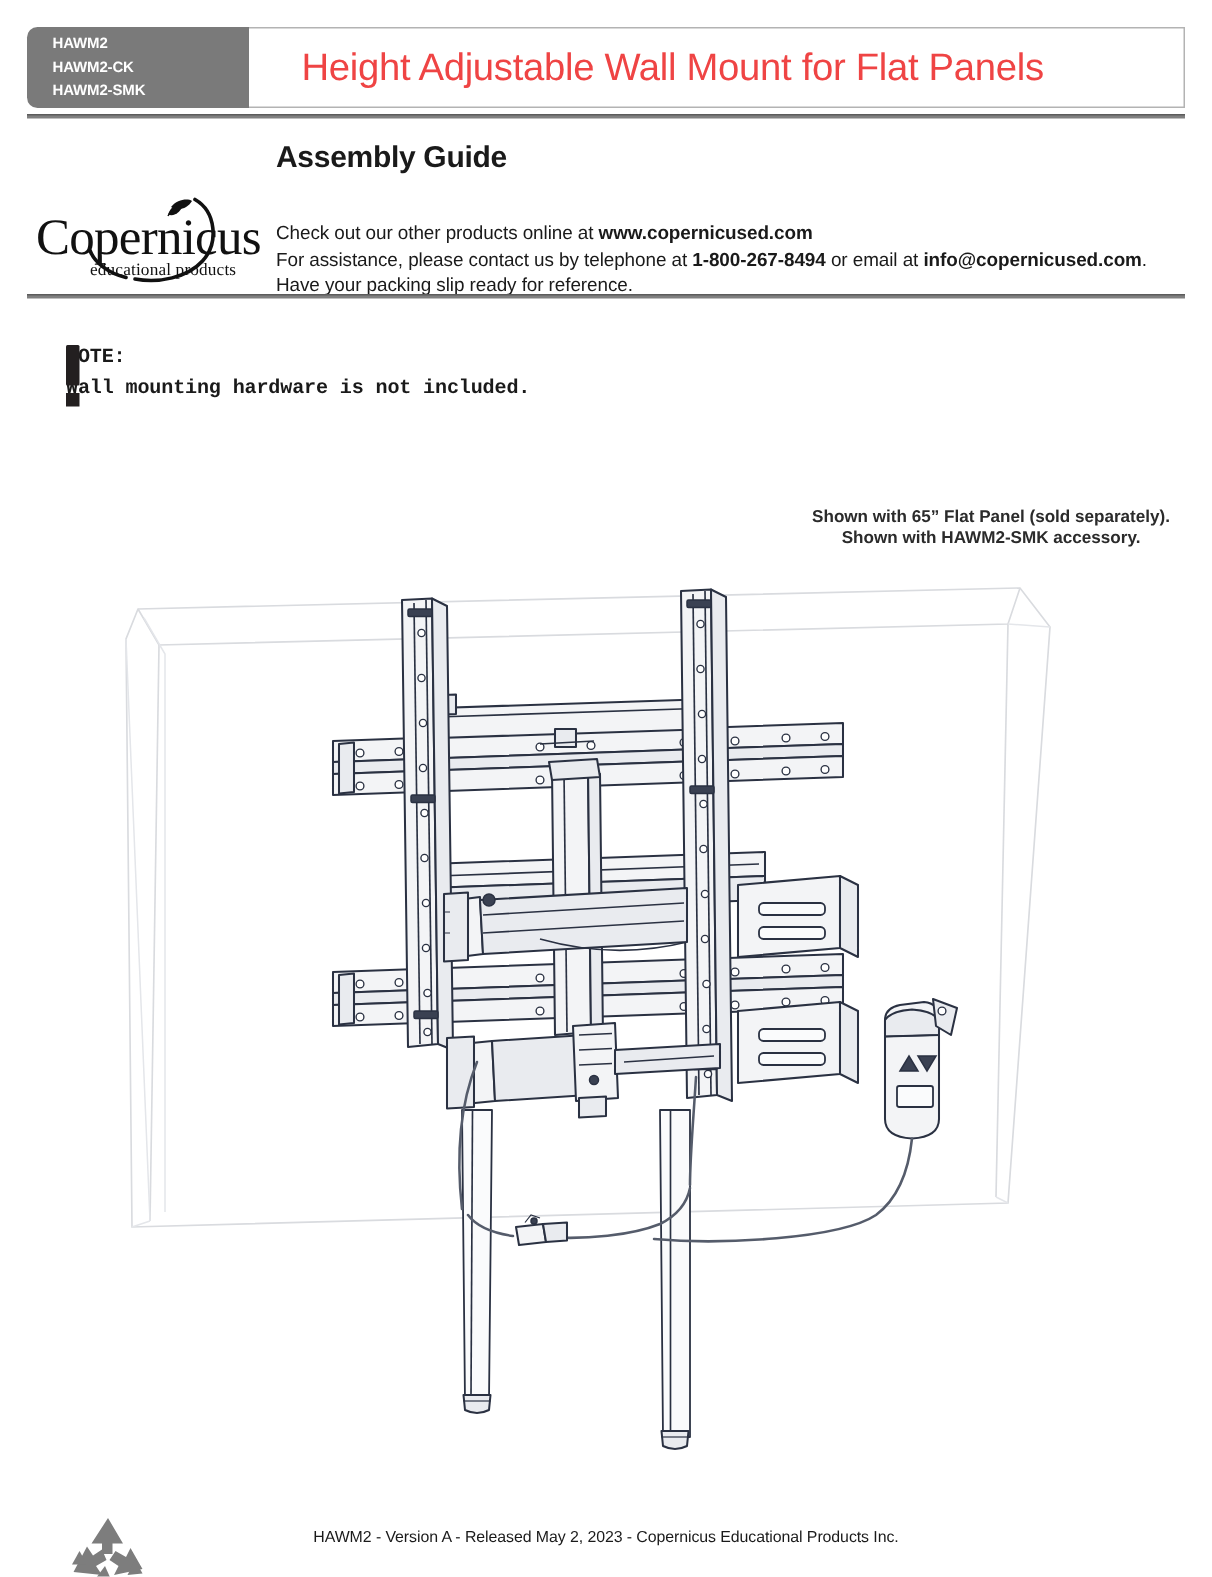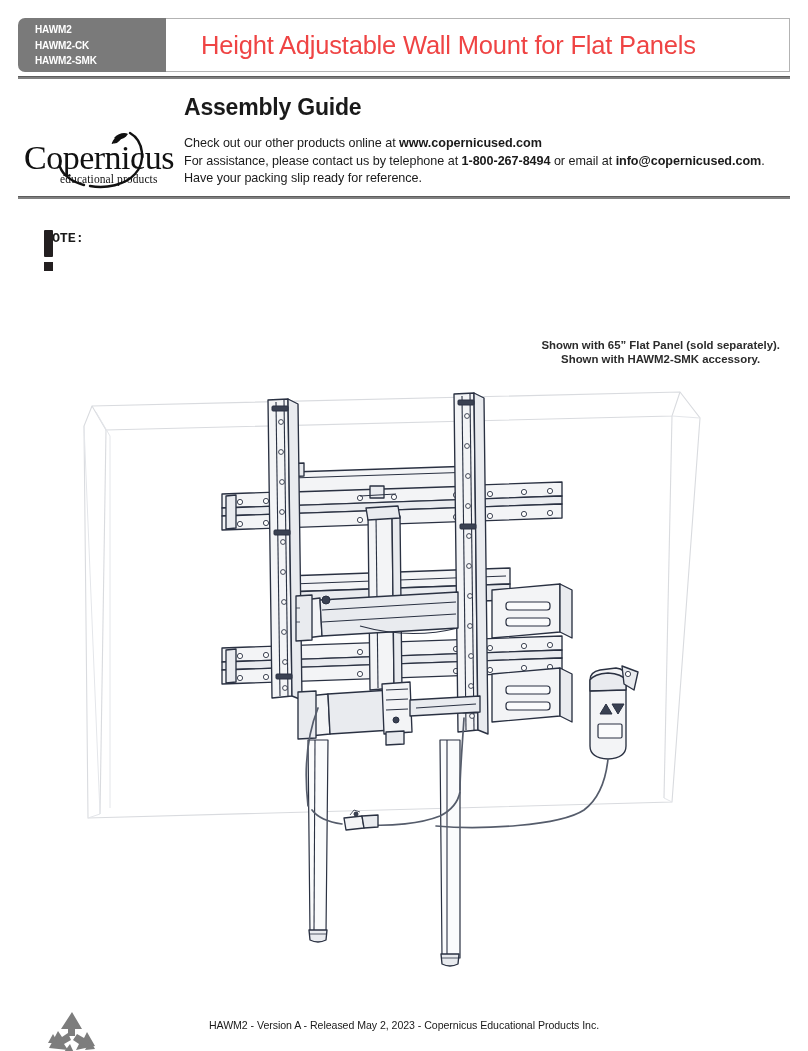--- a/index.html
+++ b/index.html
@@ -70,25 +70,25 @@
     width: 152px; height: 72px;
   }
   #logo-wrap svg { display: block; }
 
   #info-block {
     position: absolute;
     left: 184px; top: 94px;
     width: 606px;
   }
   #assembly-guide {
-    font-size: 23px;
+    font-size: 20px;
     font-weight: bold;
     color: #1a1a1a;
     letter-spacing: -0.2px;
-    margin-bottom: 14px;
+    margin-bottom: 30px;
   }
   .info-line {
     font-size: 12.6px;
     line-height: 17.5px;
     color: #1a1a1a;
     letter-spacing: -0.05px;
     white-space: nowrap;
   }
   .info-line b { font-weight: bold; }
 
@@ -232,20 +232,21 @@
 
 <div id="info-rule"></div>
 
 <div id="note-block">
   <div id="note-bang">
     <div class="bang-bar"></div>
     <div class="bang-dot"></div>
   </div>
   <div id="note-text">
     <div class="note-line">NOTE:</div>
+    <div class="note-line">Wall mounting hardware is not included.</div>
   </div>
 </div>
 
 <div id="shown-with">
   <div class="shown-line">Shown with 65” Flat Panel (sold separately).</div>
   <div class="shown-line">Shown with HAWM2-SMK accessory.</div>
 </div>
 
 <div id="illustration">
 <svg viewBox="0 0 700 600" xmlns="http://www.w3.org/2000/svg">

